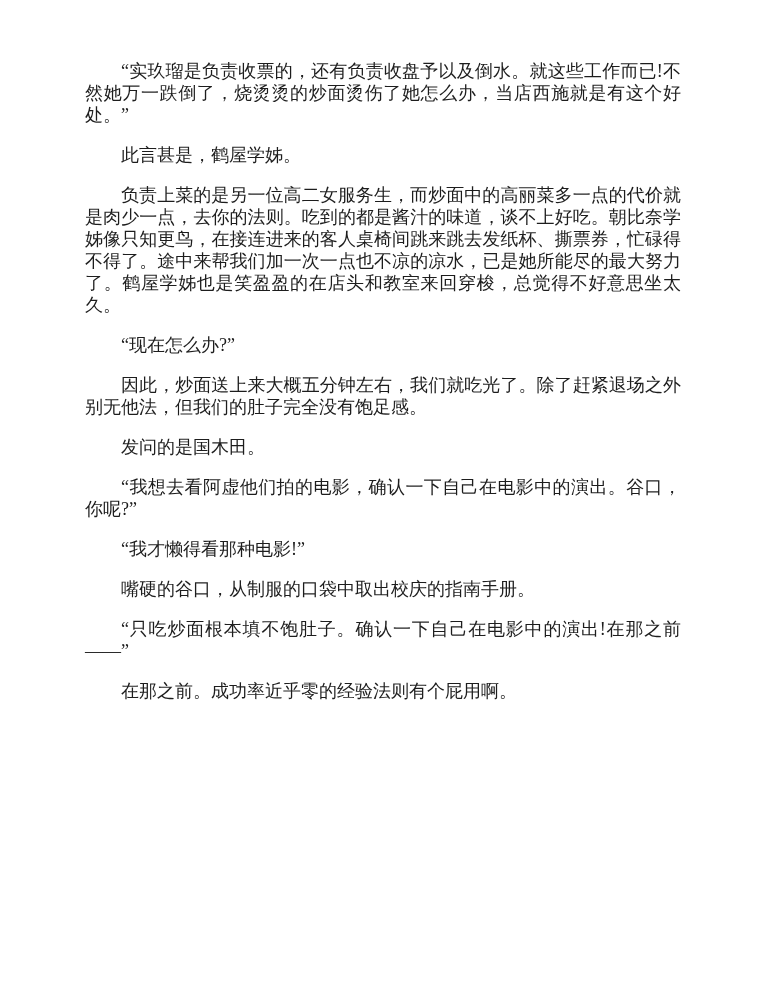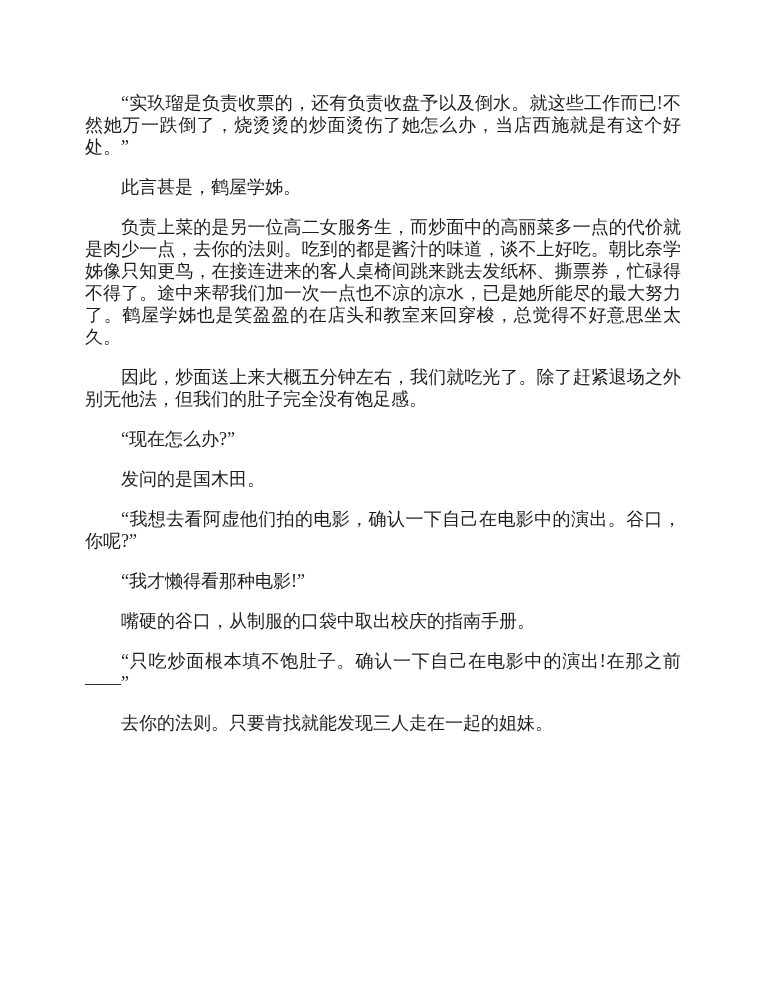--- a/index.html
+++ b/index.html
@@ -10,21 +10,21 @@
     width: 765px;
     height: 990px;
     background: #ffffff;
     overflow: hidden;
     font-family: "Liberation Serif", "DejaVu Serif", serif;
   }
   .page {
     box-sizing: border-box;
     width: 680px;
     height: 990px;
-    padding: 92px 84px 0 85px;
+    padding: 60px 84px 0 85px;
     background: #ffffff;
   }
   .text-block {
     width: 596px;
   }
   .para {
     margin: 0 0 18px 0;
     font-size: 18px;
     line-height: 22px;
     color: #1d1d1d;
@@ -35,22 +35,22 @@
   }
 </style>
 </head>
 <body>
 
 <div class="page">
   <div class="text-block">
       <p class="para">“实玖瑠是负责收票的，还有负责收盘予以及倒水。就这些工作而已!不然她万一跌倒了，烧烫烫的炒面烫伤了她怎么办，当店西施就是有这个好处。”</p>
       <p class="para">此言甚是，鹤屋学姊。</p>
       <p class="para">负责上菜的是另一位高二女服务生，而炒面中的高丽菜多一点的代价就是肉少一点，去你的法则。吃到的都是酱汁的味道，谈不上好吃。朝比奈学姊像只知更鸟，在接连进来的客人桌椅间跳来跳去发纸杯、撕票券，忙碌得不得了。途中来帮我们加一次一点也不凉的凉水，已是她所能尽的最大努力了。鹤屋学姊也是笑盈盈的在店头和教室来回穿梭，总觉得不好意思坐太久。</p>
+      <p class="para">“现在怎么办?”</p>
       <p class="para">因此，炒面送上来大概五分钟左右，我们就吃光了。除了赶紧退场之外别无他法，但我们的肚子完全没有饱足感。</p>
-      <p class="para">“现在怎么办?”</p>
       <p class="para">发问的是国木田。</p>
       <p class="para">“我想去看阿虚他们拍的电影，确认一下自己在电影中的演出。谷口，你呢?”</p>
       <p class="para">“我才懒得看那种电影!”</p>
       <p class="para">嘴硬的谷口，从制服的口袋中取出校庆的指南手册。</p>
       <p class="para">“只吃炒面根本填不饱肚子。确认一下自己在电影中的演出!在那之前——”</p>
-      <p class="para">去你的法则。只要肯找就能发现三人走在一起的姐妹。</p>
+      <p class="para">在那之前。成功率近乎零的经验法则有个屁用啊。</p>
     </div>
 </div>
 
 </body></html>

